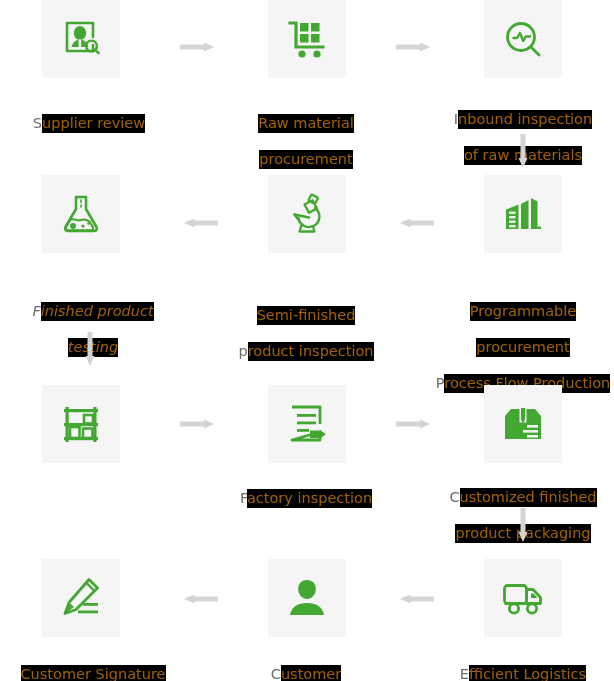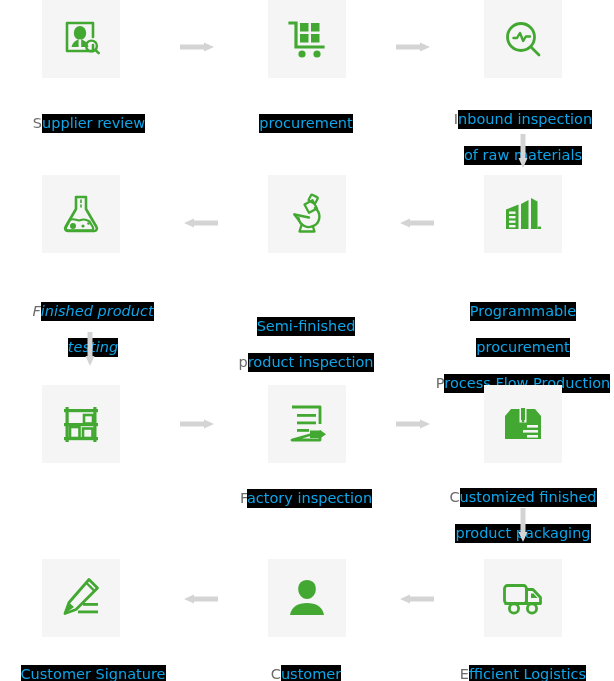--- a/index.html
+++ b/index.html
@@ -27,21 +27,21 @@
     width:170px;
     text-align:center;
     font-size:14.5px;
     line-height:18px;
     color:#6b6b6b;
     white-space:pre-line;
     letter-spacing:0px;
   }
   .label .hl{
     background:#000000;
-    color:#0ea5e9;
+    color:#a16207;
     box-decoration-break:clone;
     -webkit-box-decoration-break:clone;
     padding:1px 0 2px 0;
   }
   
   .arrow-h{
     position:absolute;
     width:38px;height:12px;
   }
   .arrow-v{
@@ -85,20 +85,21 @@
         <rect x="15" y="6" width="8.5" height="8.5" fill="#43a832"></rect>
         <rect x="26" y="6" width="8.5" height="8.5" fill="#43a832"></rect>
         <rect x="15" y="17" width="8.5" height="8.5" fill="#43a832"></rect>
         <rect x="26" y="17" width="8.5" height="8.5" fill="#43a832"></rect>
         <circle cx="17" cy="37" r="3.6" fill="#43a832"></circle>
         <circle cx="32" cy="37" r="3.6" fill="#43a832"></circle>
       </svg>
     </span>
   </div>
   <div class="label" style="left:221px;top:96px;">
+    <div><span class="hl">Raw material</span></div>
     <div><span class="hl">procurement</span></div>
   </div>
 
   <div class="arrow-h" style="left:396px;top:41px;">
     <svg width="38" height="12" viewBox="0 0 38 12">
       <path d="M0 6 H26" stroke="#d4d4d4" stroke-width="5"></path>
       <path d="M24 1.5 L34 6 L24 10.5 Z" fill="#d4d4d4"></path>
     </svg>
   </div>
 
@@ -153,21 +154,21 @@
       <svg width="44" height="44" viewBox="0 0 44 44">
         <rect x="24.5" y="3.5" width="7.5" height="7" rx="1.4" transform="rotate(28 28 7)" fill="none" stroke="#43a832" stroke-width="2.3"></rect>
         <path d="M19.5 12.5 L27.5 8.2 L32 16.5 L24 20.8 Z" fill="none" stroke="#43a832" stroke-width="2.3" stroke-linejoin="round"></path>
         <path d="M30 16 a10.5 10.5 0 1 1 -16.5 10" fill="none" stroke="#43a832" stroke-width="2.4" stroke-linecap="round"></path>
         <path d="M9.5 22.5 L24 25.5" fill="none" stroke="#43a832" stroke-width="2.4" stroke-linecap="round"></path>
         <path d="M9.5 22.5 L14 28.5" fill="none" stroke="#43a832" stroke-width="2.4" stroke-linecap="round"></path>
         <path d="M16.5 33 L14.5 39.5 H29.5 L27.5 33" fill="none" stroke="#43a832" stroke-width="2.3" stroke-linejoin="round"></path>
       </svg>
     </span>
   </div>
-  <div class="label" style="left:221px;top:299px;">
+  <div class="label" style="left:221px;top:288px;">
     <div><span class="hl">Semi-finished</span></div>
     <div><span>p</span><span class="hl">roduct inspection</span></div>
   </div>
 
   <div class="arrow-h" style="left:396px;top:217px;">
     <svg width="38" height="12" viewBox="0 0 38 12">
       <path d="M38 6 H12" stroke="#d4d4d4" stroke-width="5"></path>
       <path d="M14 1.5 L4 6 L14 10.5 Z" fill="#d4d4d4"></path>
     </svg>
   </div>

